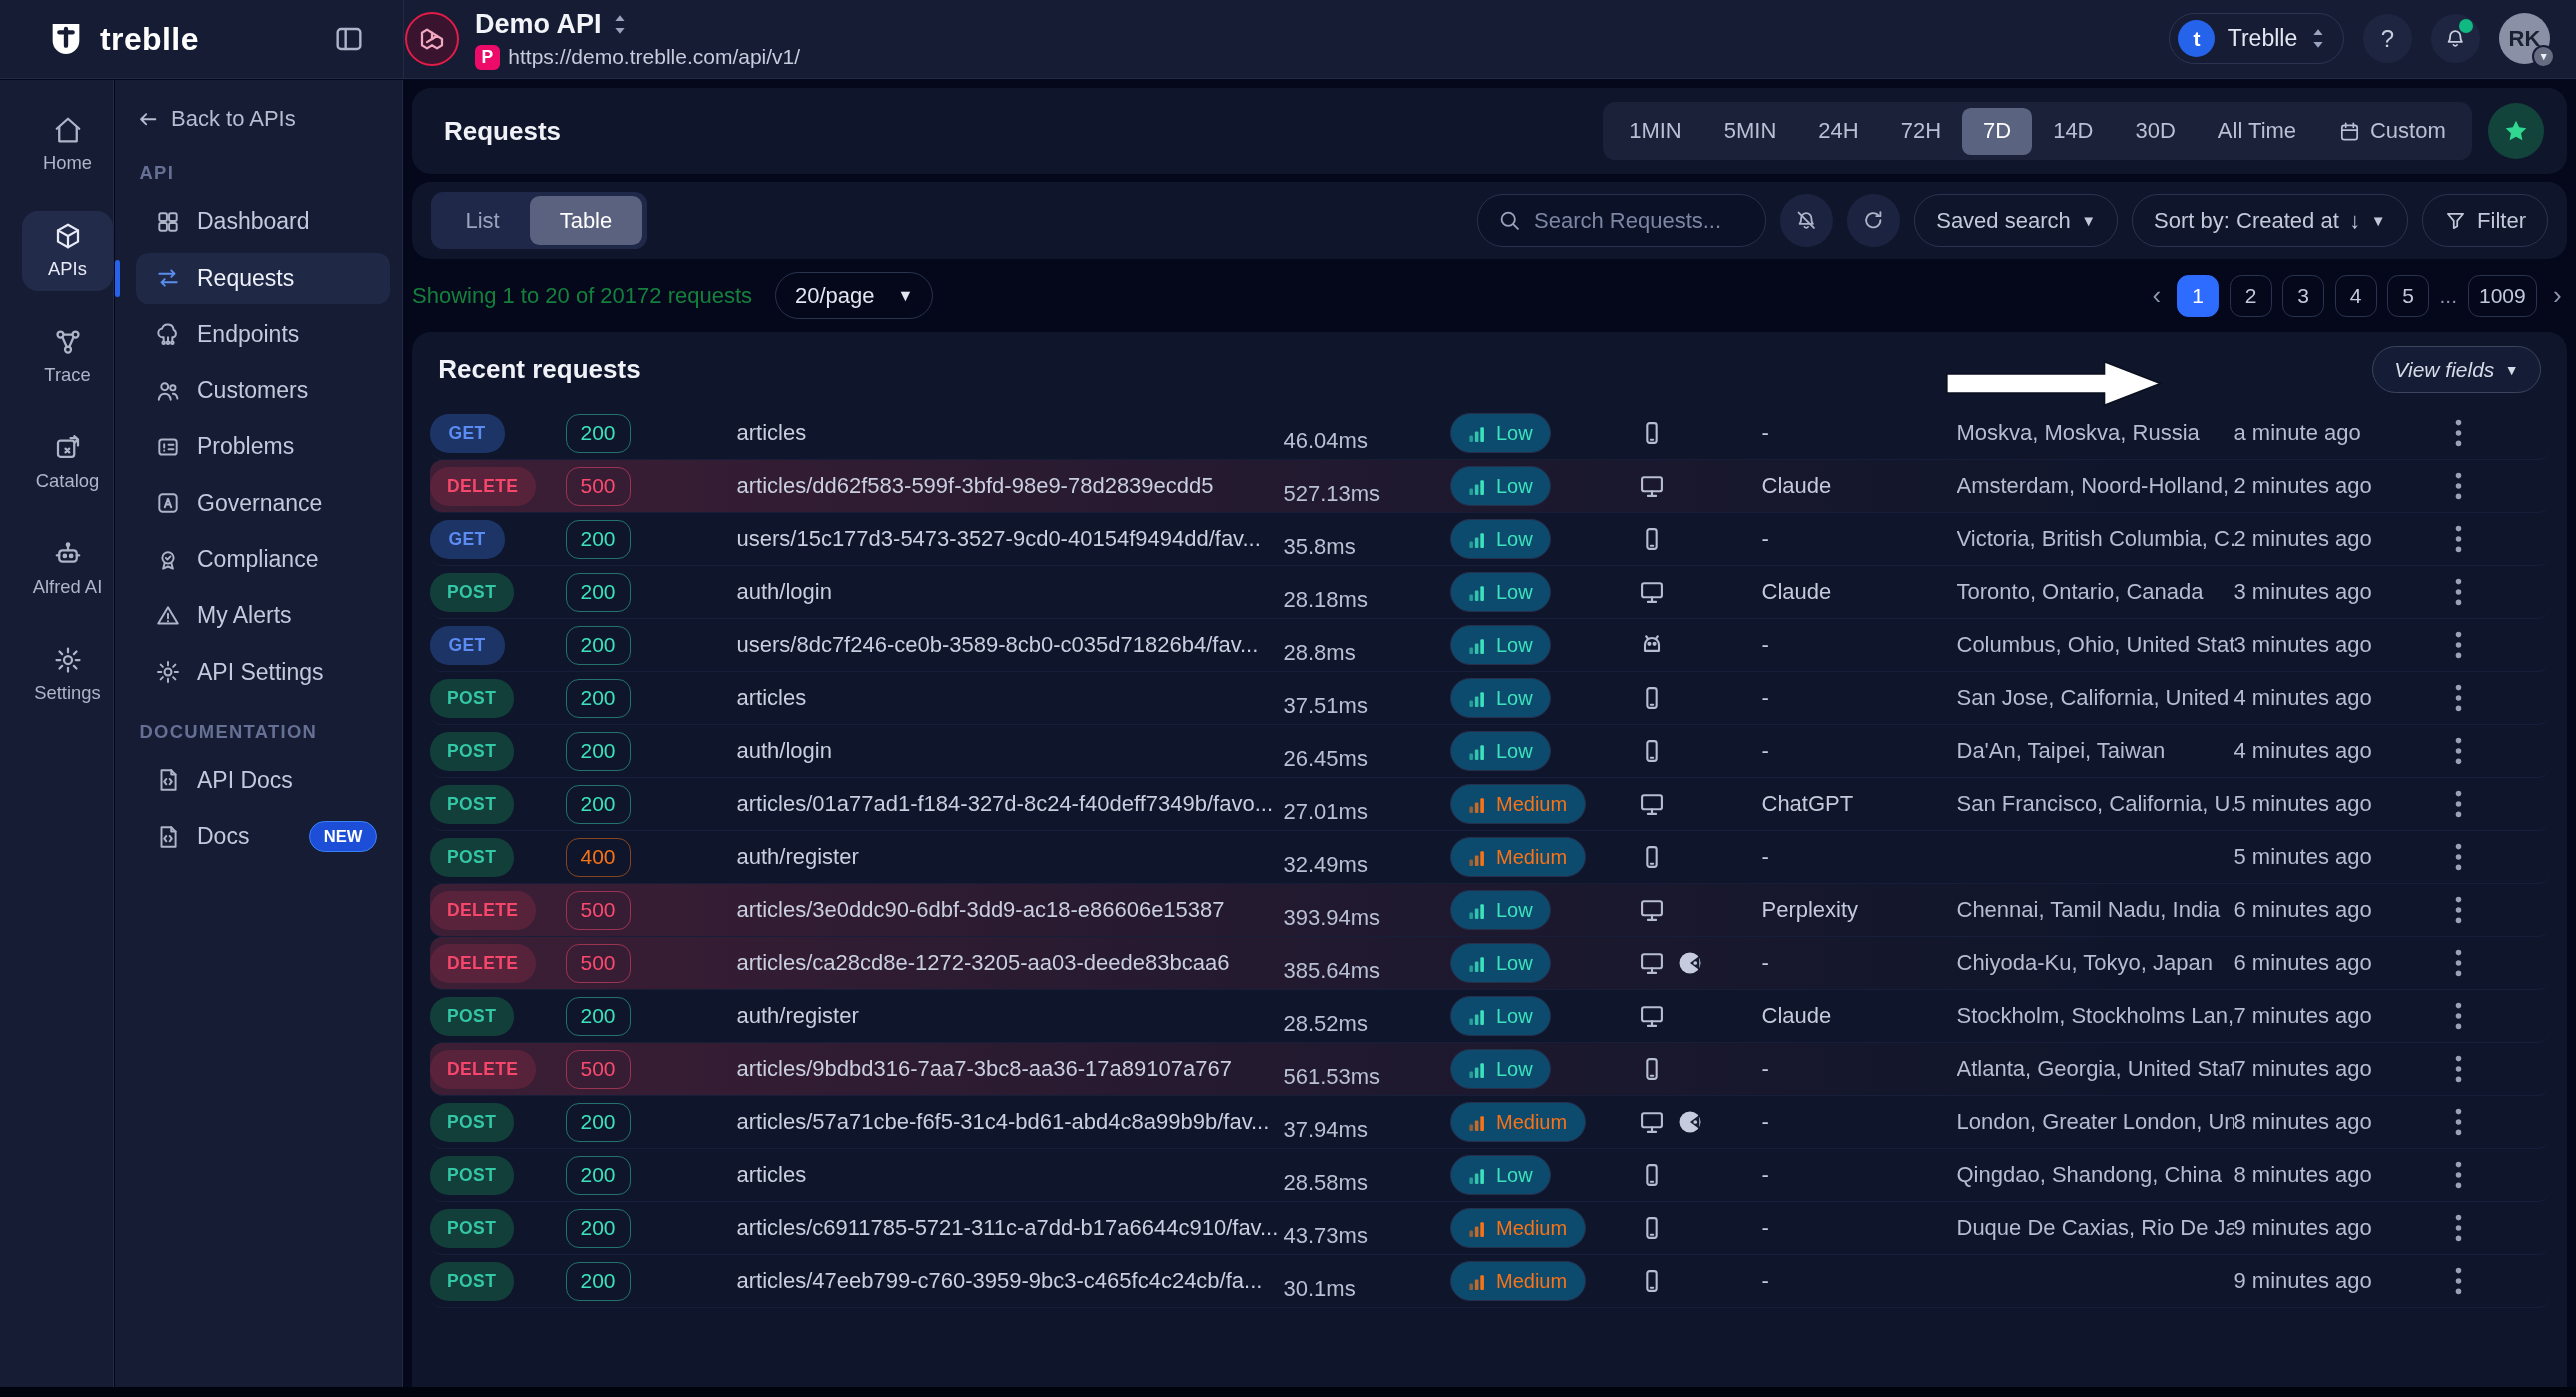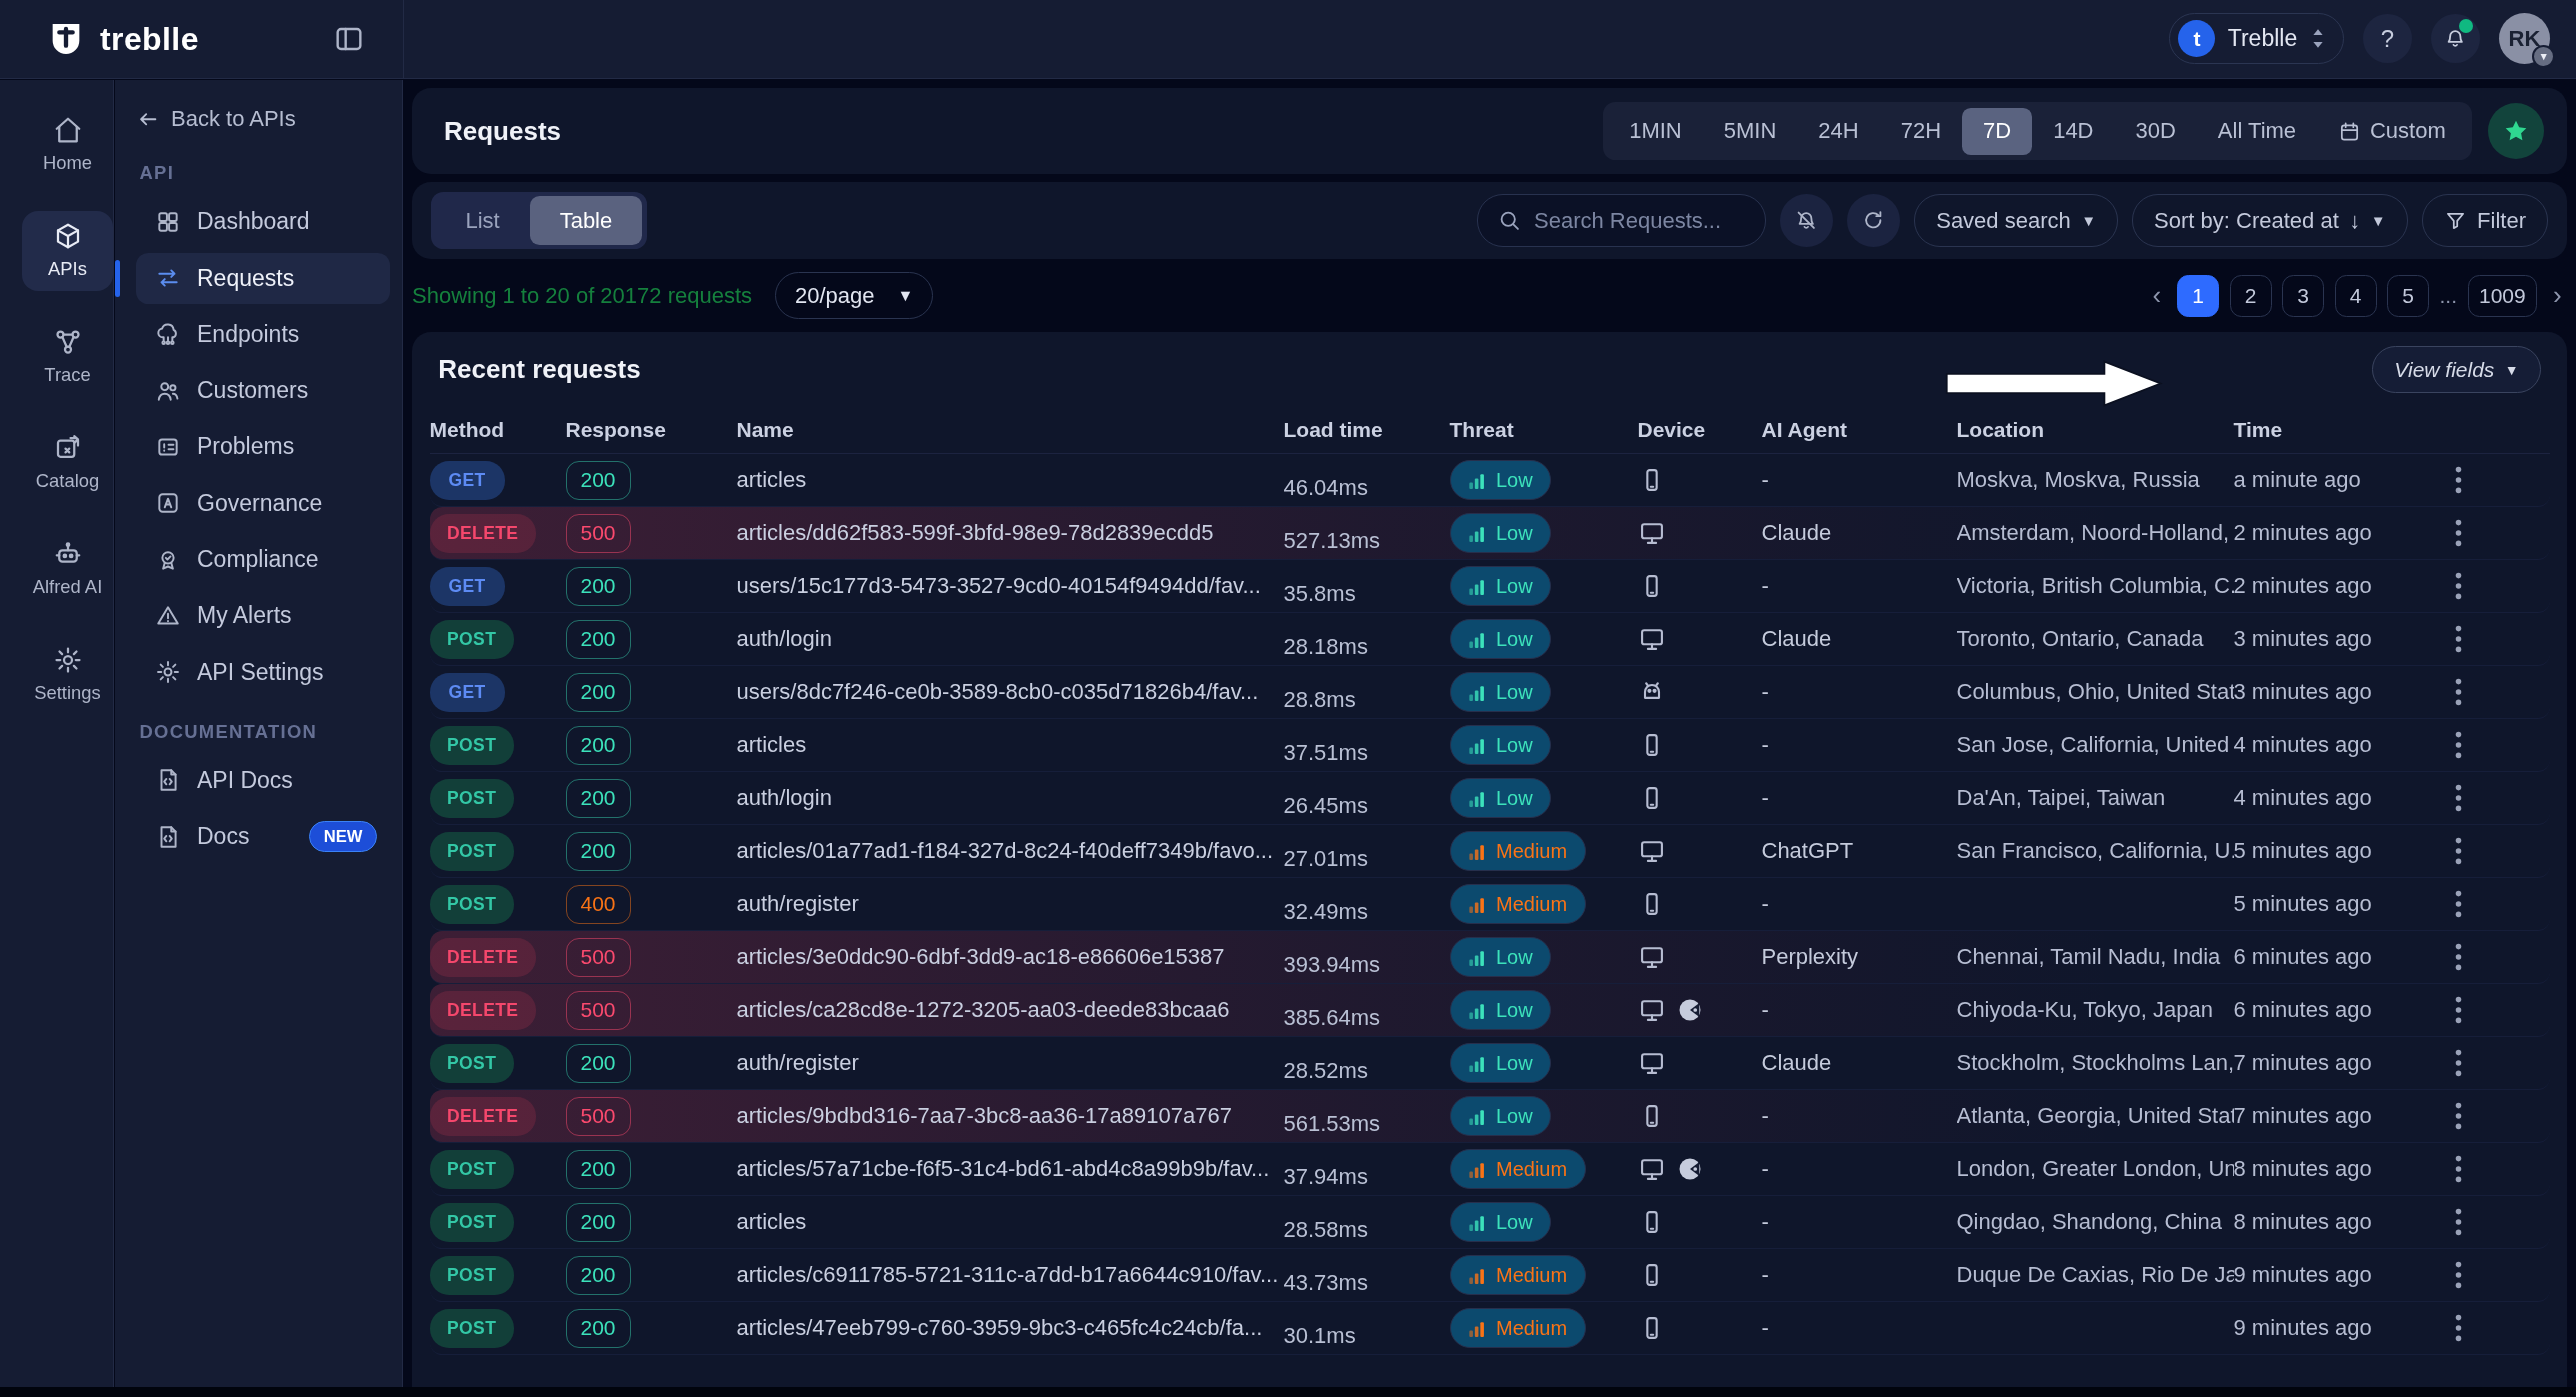--- a/index.html
+++ b/index.html
@@ -152,20 +152,45 @@
       </span>
     <span class="logoword">treblle</span>
   </div>
   <span id="collapse-btn">
       <svg width="32" height="32" viewBox="0 0 24 24" fill="none" stroke="#AEB5C9" stroke-width="1.8" stroke-linecap="round" stroke-linejoin="round">
         <rect x="3.5" y="4.5" width="17" height="15" rx="2.5"></rect>
         <path d="M9.5 4.5v15"></path>
       </svg>
     </span>
   <div class="vdiv"></div>
+  <div id="api-head">
+    <div class="api-avatar">
+        <span id="laravel-ic">
+          <svg width="30" height="30" viewBox="0 0 24 24" fill="none" stroke="#F3A8C0" stroke-width="1.8" stroke-linecap="round" stroke-linejoin="round">
+            <path d="M4 7l4-2.5L12 7v5l4-2.5L20 12v5l-4 2.5L12 17l-4 2.5L4 17z"></path>
+            <path d="M12 7l4 2.5M12 12l4-2.5M8 14.5L12 12"></path>
+          </svg>
+        </span>
+      </div>
+    <div>
+      <div class="api-title-row">
+        <span class="api-title">Demo API</span>
+        <span id="updown-ic">
+            <svg width="16" height="23" viewBox="0 0 12 20" fill="#9AA3BD">
+              <path d="M6 2l4 5H2z"></path>
+              <path d="M6 18l4-5H2z"></path>
+            </svg>
+          </span>
+      </div>
+      <div class="api-url-row">
+        <span class="p-badge">P</span>
+        <span class="api-url">https://demo.treblle.com/api/v1/</span>
+      </div>
+    </div>
+  </div>
   <div id="topbar-right">
     <div class="ws-pill">
       <span class="ws-icon">t</span>
       <span class="ws-label">Treblle</span>
       <span id="ws-caret">
           <svg width="16" height="23" viewBox="0 0 12 20" fill="#9AA3BD">
             <path d="M6 2l4 5H2z"></path>
             <path d="M6 18l4-5H2z"></path>
           </svg>
         </span>
@@ -500,32 +525,20 @@
       <div class="viewfields-btn">
         <span>View fields</span>
         <span style="font-size:14px;">▼</span>
       </div>
     </div>
     <div id="big-arrow">
       <svg width="219" height="51" viewBox="0 0 250 58">
         <path d="M2 18 h180 v-14 l64 25 -64 25 v-14 H2 z" fill="#FFFFFF" stroke="#0B1020" stroke-width="2"></path>
       </svg>
     </div>
-    <div id="col-head" class="grid-row">
-        <span>Method</span>
-        <span>Response</span>
-        <span>Name</span>
-        <span>Load time</span>
-        <span>Threat</span>
-        <span>Device</span>
-        <span>AI Agent</span>
-        <span>Location</span>
-        <span>Time</span>
-        <span></span>
-      </div>
     <div id="tbody">
         <div class="trow grid-row">
           <div><span class="m-pill m-GET">GET</span></div>
           <div><span class="s-pill s-ok">200</span></div>
           <div class="cell-name">articles</div>
           <div class="cell-load">46.04ms</div>
           <div><span class="threat-pill t-low">
               <span>
                 <svg width="17.5" height="19" viewBox="0 0 16 18">
                   <rect x="1" y="11" width="3.4" height="6" rx="1" fill="#3CE2BB" opacity="0.55"></rect>

